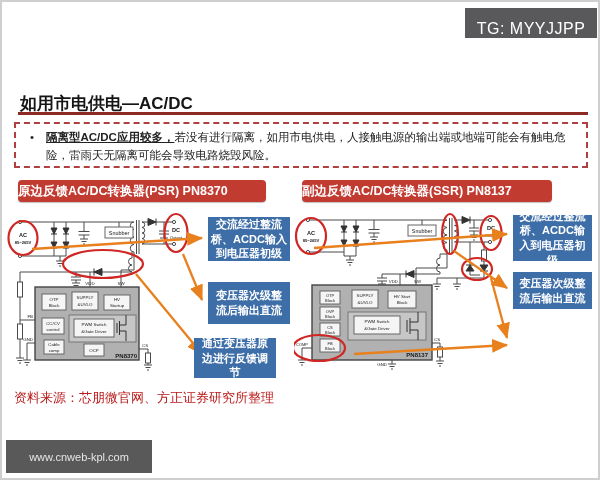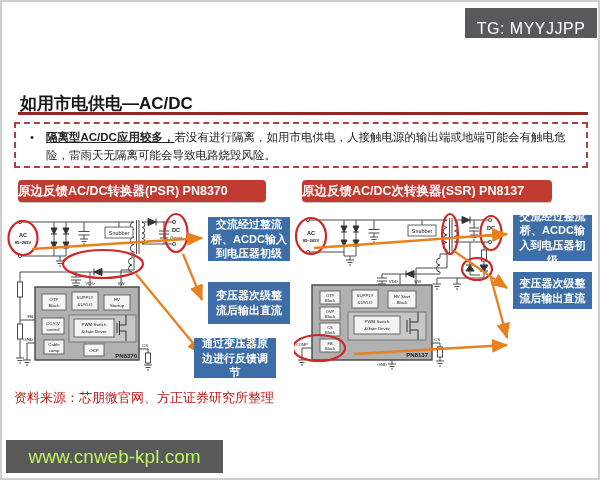--- a/index.html
+++ b/index.html
@@ -1,22 +1,22 @@
 <!DOCTYPE html>
 <html><head>
 <meta charset="utf-8">
 <style>
   html,body{margin:0;padding:0;background:#fff;}
   #stage{position:relative;width:600px;height:480px;background:#fff;overflow:hidden;
          font-family:"Liberation Sans",sans-serif;box-sizing:border-box;border:2px solid #cfcfcf;}
   .abs{position:absolute;}
   #tg-badge{left:463px;top:6px;width:132px;height:30px;background:#59585a;color:#fff;
             font-size:16px;display:flex;align-items:flex-end;justify-content:center;letter-spacing:.5px;}
-  #site-badge{left:4px;top:438px;width:217px;height:33px;background:#595959;color:#bef264;
-            font-size:19px;display:flex;align-items:center;justify-content:center;}
+  #site-badge{left:4px;top:438px;width:146px;height:33px;background:#595959;color:#e5e5e5;
+            font-size:11px;display:flex;align-items:center;justify-content:center;}
   #page-title{left:18px;top:90px;font-size:17px;font-weight:bold;color:#151515;}
   #title-rule{left:16px;top:110px;width:570px;height:2.5px;background:#8e2a24;}
   #note-box{left:12px;top:120px;width:574px;height:46px;border:2px dashed #b04040;box-sizing:border-box;
             padding:5px 10px 0 30px;font-size:11.5px;line-height:1.55;color:#222;}
   #note-box .bullet{position:absolute;left:14px;top:5px;}
   #note-box .lead{font-weight:bold;text-decoration:underline;}
   .banner{height:22px;background:#c23b31;border-radius:4px;color:#fff;font-weight:bold;
           font-size:12.5px;display:flex;align-items:center;justify-content:flex-start;white-space:nowrap;
           box-shadow:0 1px 1px rgba(0,0,0,.25);}
   #banner-psr{left:16px;top:178px;width:248px;}
@@ -48,21 +48,21 @@
 
   <div id="note-box" class="abs">
     <span class="bullet">•</span>
     <span class="lead">隔离型AC/DC应用较多，</span><span>若没有进行隔离，如用市电供电，人接触电源的输出端或地端可能会有触电危险，雷雨天无隔离可能会导致电路烧毁风险。</span>
   </div>
 
   <div id="banner-psr" class="banner abs">
       <span>原边反馈AC/DC转换器(PSR) PN8370</span>
     </div>
   <div id="banner-ssr" class="banner abs">
-      <span>原边反馈AC/DC次转换器(SSR) PN8137</span>
+      <span>副边反馈AC/DC转换器(SSR) PN8137</span>
     </div>
 
   <svg class="abs" style="left:4px;top:206px" width="190" height="180" viewBox="0 0 190 180">
     <g stroke="#4a4a4a" stroke-width="1" fill="none">
       <path d="M14 14 H128 M14 48 H48 M48 14 V48 M60 14 V48 M48 48 H60 M54 48 V53"></path>
       <path d="M78 14 V23.5 M72.5 23.5 H83.5 M72.5 27 H83.5 M78 27 V31"></path>
       <path d="M113 14 V19"></path>
       <path d="M136 14 H142 M150 14 H168 M136 36 H168"></path>
       <path d="M158 14 V23 M153 23 H163 M153 26 H163 M158 26 V30"></path>
       <path d="M128 44 V62 H115 V79 M126 50 V44 M126 64 H14 M84 64 V79"></path>

